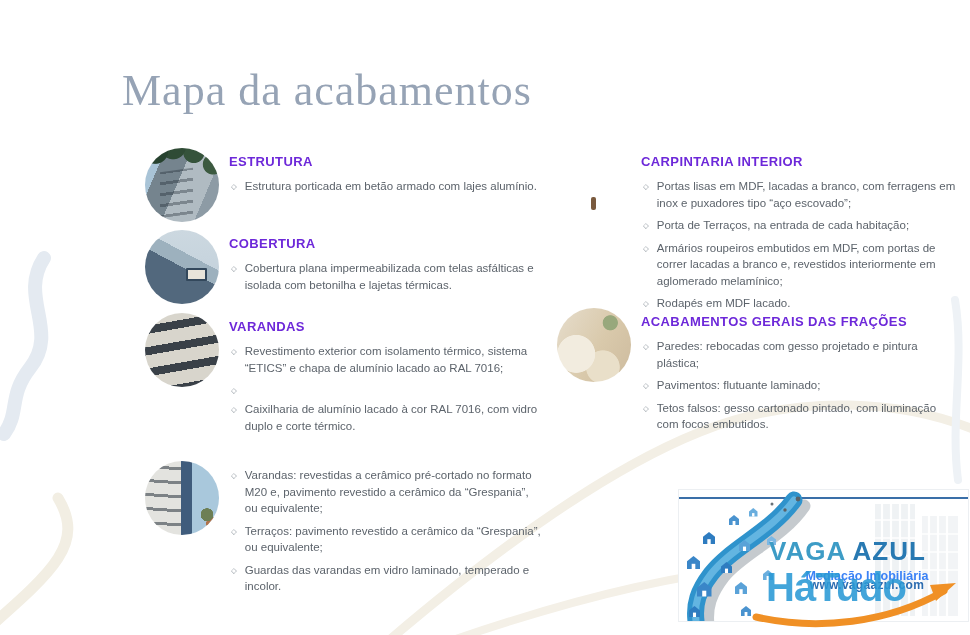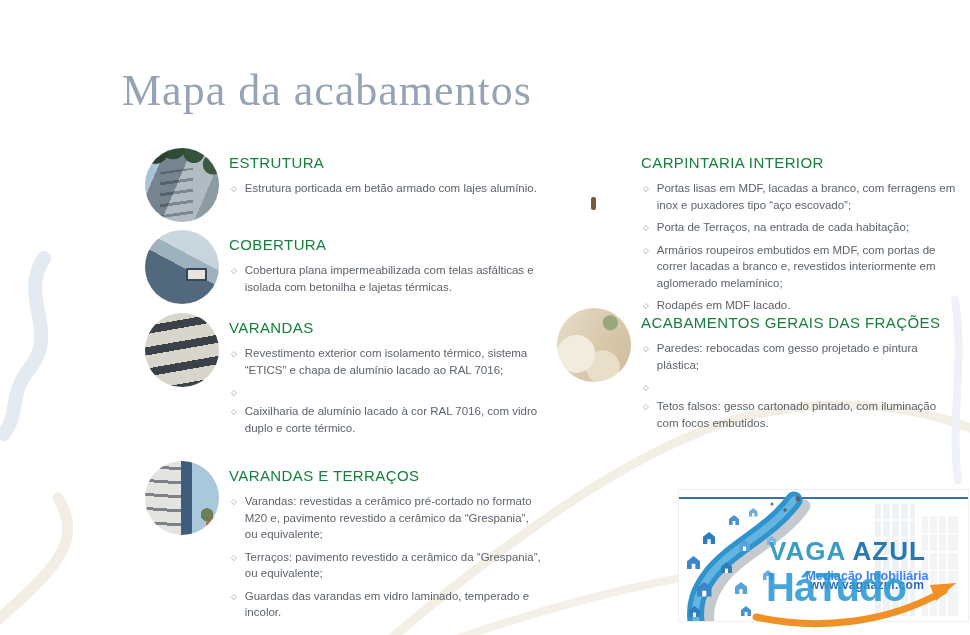--- a/index.html
+++ b/index.html
@@ -19,21 +19,21 @@
   
   .spec{position:absolute;display:flex;gap:10px;z-index:2;}
   .photo{
     width:74px;height:74px;border-radius:50%;flex-shrink:0;
     overflow:hidden;position:relative;
   }
   .spec-body{padding-top:6px;}
   .col-left .spec-body{width:312px;}
   .col-right .spec-body{width:332px;}
   .spec-title{
-    margin:0 0 9px 0;font-size:15px;font-weight:400;color:#15803d;
+    margin:0 0 9px 0;font-size:13px;font-weight:700;color:#6d28d9;
     letter-spacing:0.4px;
   }
   .bullets{list-style:none;margin:0;padding:0;}
   .bullet{display:flex;margin-bottom:6px;}
   .marker{font-size:7.5px;color:#8b949c;margin:4px 8px 0 2px;flex-shrink:0;}
   .btext{font-size:11.5px;line-height:1.44;color:#5c636b;max-width:300px;}
   
   .photo-estrutura{
     background:
       radial-gradient(circle at 14% 4%, #27422f 0 13%, transparent 14%),
@@ -172,21 +172,20 @@
           <span class="marker">◇</span>
           <span class="btext">Caixilharia de alumínio lacado à cor RAL 7016, com vidro duplo e corte térmico.</span>
         </li>
     </ul>
   </div>
 </section>
 
 <section class="spec col-left" style="left:145px;top:461px">
   <div class="photo photo-varandas"></div>
   <div class="spec-body">
-    <h3 class="spec-title">VARANDAS E TERRAÇOS</h3>
     <ul class="bullets">
       <li class="bullet">
           <span class="marker">◇</span>
           <span class="btext">Varandas: revestidas a cerâmico pré-cortado no formato M20 e, pavimento revestido a cerâmico da “Grespania”, ou equivalente;</span>
         </li>
       <li class="bullet">
           <span class="marker">◇</span>
           <span class="btext">Terraços: pavimento revestido a cerâmico da “Grespania”, ou equivalente;</span>
         </li>
       <li class="bullet">
@@ -226,20 +225,21 @@
   <div class="photo photo-acabamentos"></div>
   <div class="spec-body">
     <h3 class="spec-title">ACABAMENTOS GERAIS DAS FRAÇÕES</h3>
     <ul class="bullets">
       <li class="bullet">
           <span class="marker">◇</span>
           <span class="btext">Paredes: rebocadas com gesso projetado e pintura plástica;</span>
         </li>
       <li class="bullet">
           <span class="marker">◇</span>
+          <span class="btext">Pavimentos: flutuante laminado;</span>
         </li>
       <li class="bullet">
           <span class="marker">◇</span>
           <span class="btext">Tetos falsos: gesso cartonado pintado, com iluminação com focos embutidos.</span>
         </li>
     </ul>
   </div>
 </section>
 
 <div class="logo-box">

